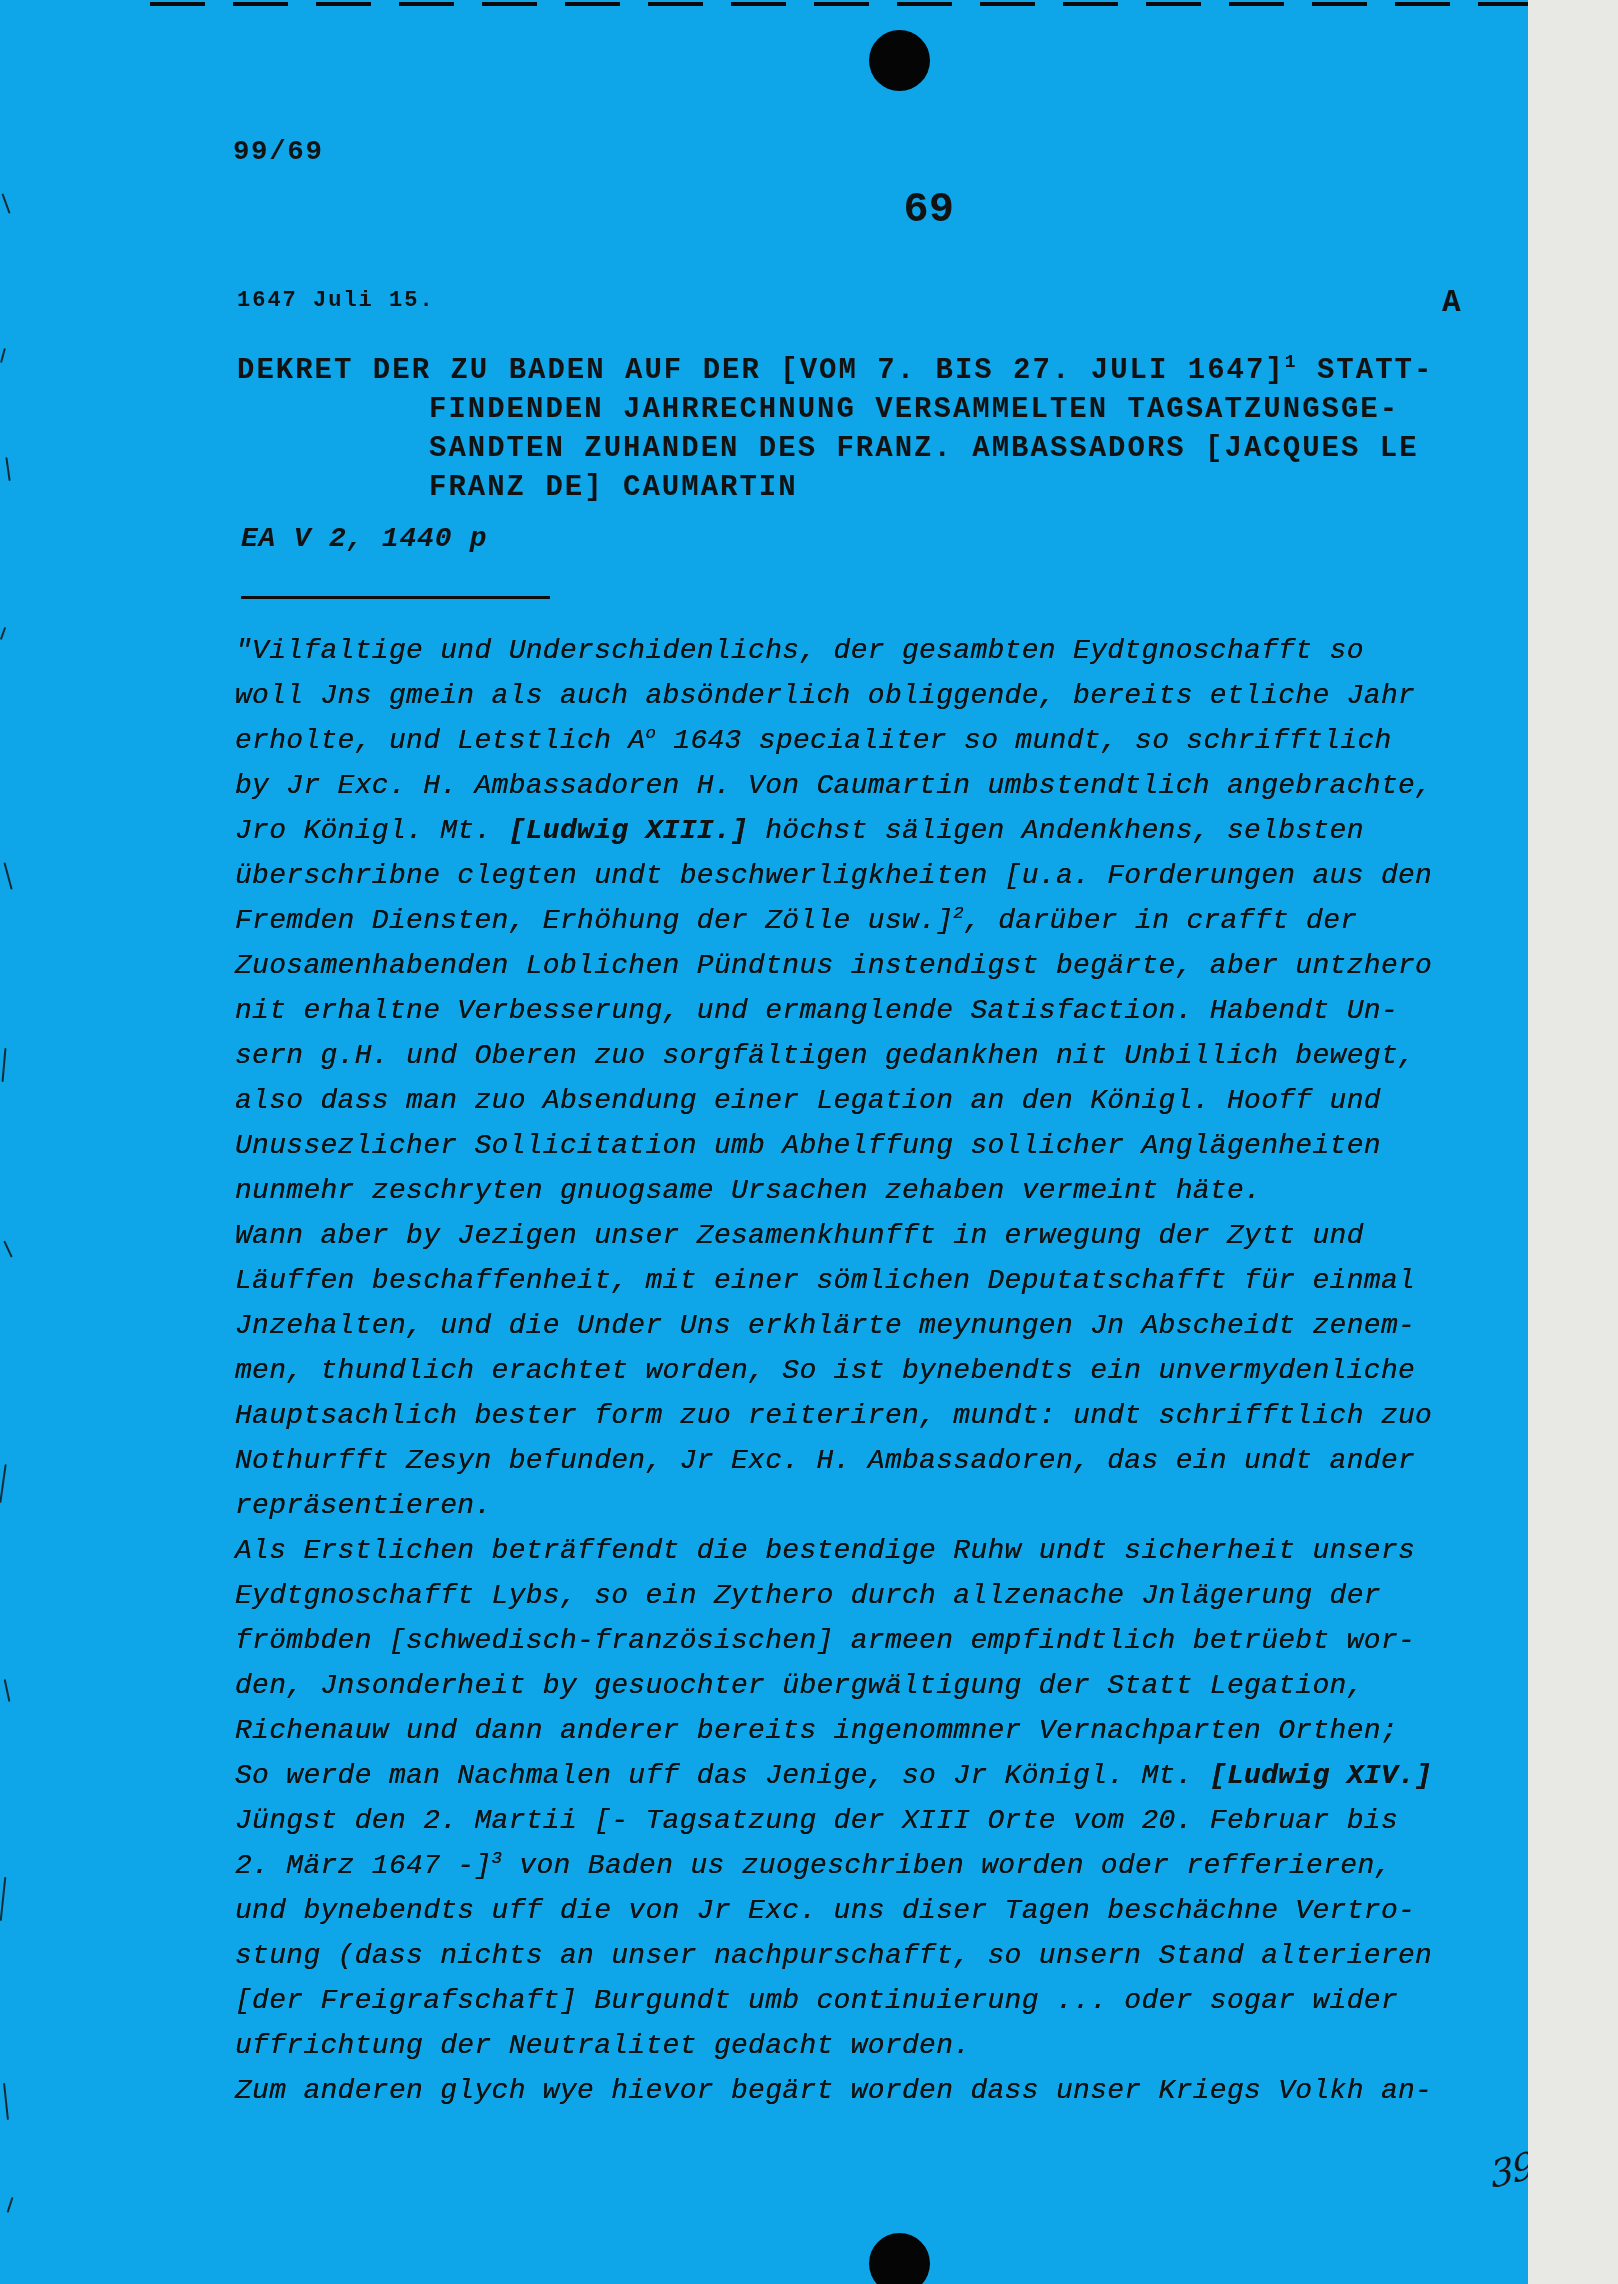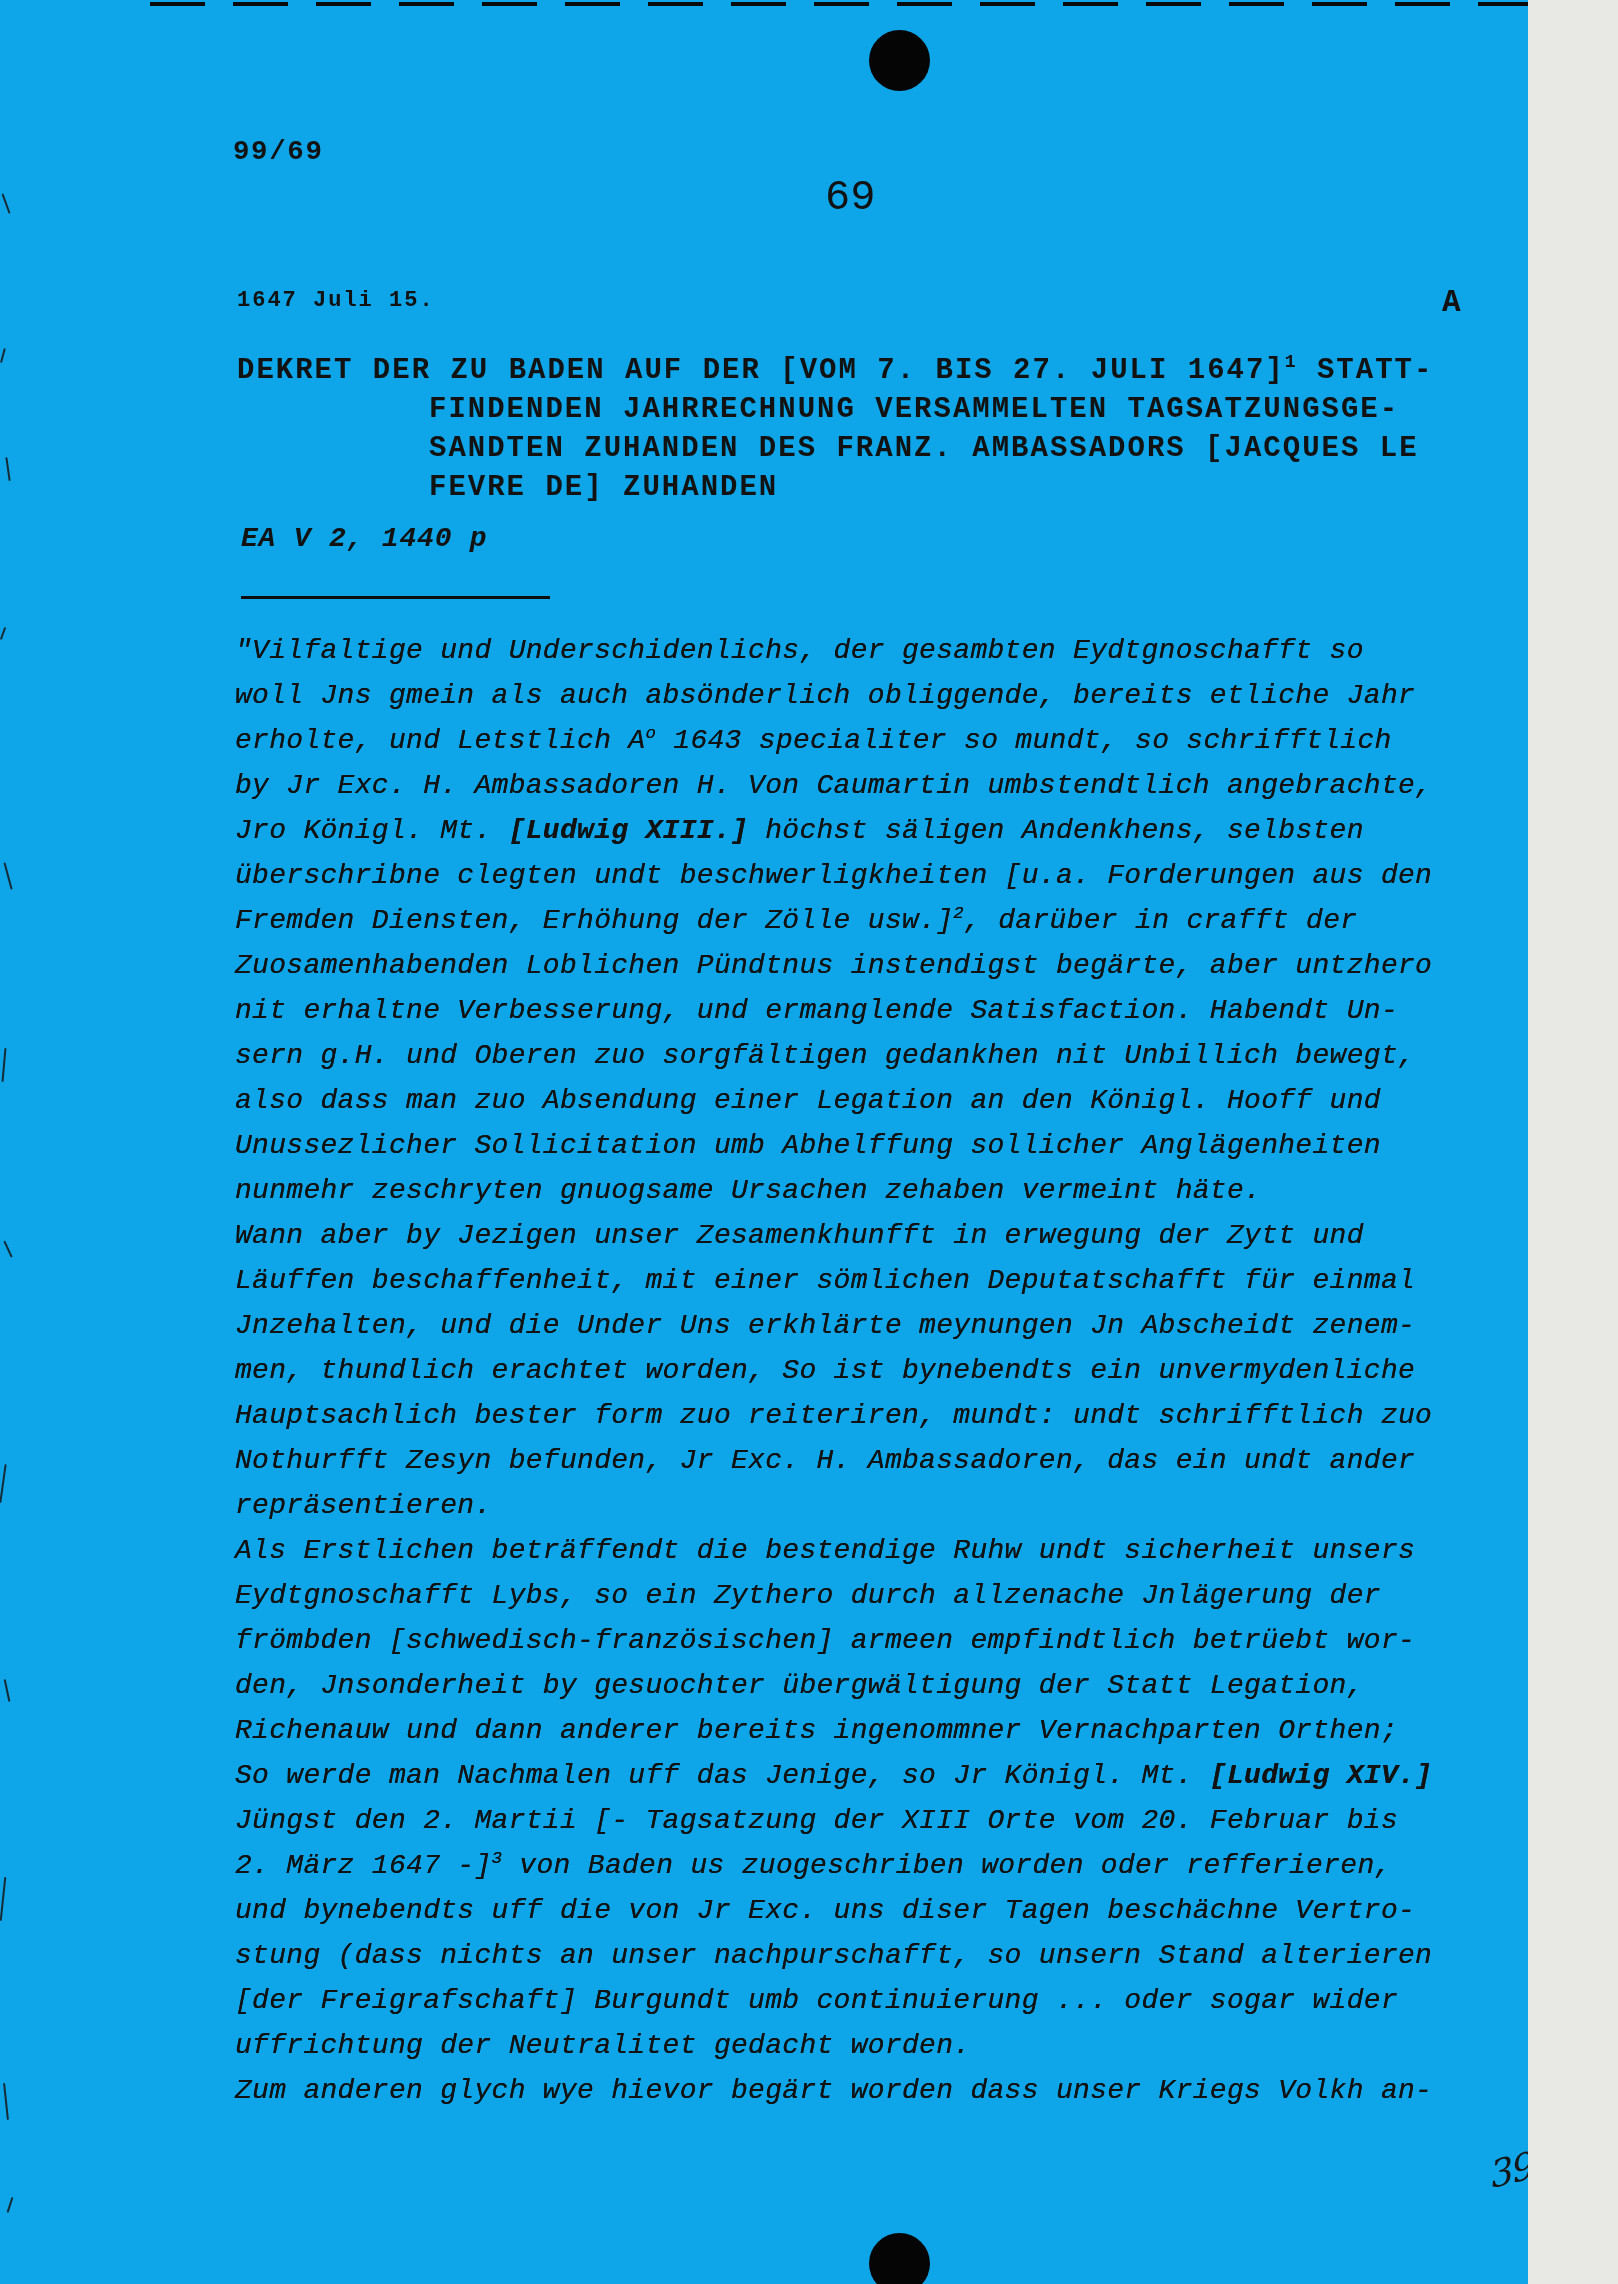--- a/index.html
+++ b/index.html
@@ -6,21 +6,21 @@
   .page{
     position:relative;width:1528px;height:2284px;background:#0ea5e9;overflow:hidden;
     font-family:"Liberation Mono","DejaVu Sans Mono",monospace;color:#121212;
   }
   .top-dash{position:absolute;left:150px;top:1.6px;width:1428px;height:4.9px;
     background:repeating-linear-gradient(90deg,#0a0a0a 0 55px,transparent 55px 83px);}
   .punch{position:absolute;width:61px;height:61px;border-radius:50%;background:#050505;}
   .punch-top{left:869px;top:30px;}
   .punch-bottom{left:869px;top:2233px;}
   .archive-ref{position:absolute;left:233px;top:136px;font-size:27.5px;font-weight:bold;letter-spacing:1.6px;}
-  .page-number{position:absolute;left:825px;top:174px;width:129px;text-align:left;font-size:42px;font-weight:normal;}
+  .page-number{position:absolute;left:825px;top:186px;width:129px;text-align:right;font-size:42px;font-weight:bold;}
   .date-line{position:absolute;left:237px;top:288px;font-size:22px;font-weight:bold;letter-spacing:2px;}
   .corner-letter{position:absolute;left:1442px;top:285px;font-size:31px;font-weight:bold;}
   .title{position:absolute;left:237px;top:351px;font-size:29px;font-weight:bold;letter-spacing:2px;line-height:39px;white-space:nowrap;}
   .title .line + .line{padding-left:192px;}
   .source{position:absolute;left:241px;top:523px;font-size:28px;font-weight:bold;font-style:italic;letter-spacing:0.8px;}
   .rule{position:absolute;left:241px;top:596px;width:309px;height:3.2px;background:#0d0d0d;}
   .body-text{
     position:absolute;left:235px;top:628px;width:1311px;font-size:28px;font-style:italic;
     line-height:45px;letter-spacing:0.3px;white-space:nowrap;
     text-shadow:0 0 0.5px rgba(10,10,10,0.85);
@@ -47,21 +47,21 @@
   <div class="archive-ref">99/69</div>
   <div class="page-number">69</div>
 
   <div class="date-line">1647 Juli 15.</div>
   <div class="corner-letter">A</div>
 
   <div class="title" id="title-block">
       <div class="line"><span>DEKRET DER ZU BADEN AUF DER [VOM 7. BIS 27. JULI 1647]</span><span class="sup">1</span><span> STATT-</span></div>
       <div class="line"><span>FINDENDEN JAHRRECHNUNG VERSAMMELTEN TAGSATZUNGSGE-</span></div>
       <div class="line"><span>SANDTEN ZUHANDEN DES FRANZ. AMBASSADORS [JACQUES LE</span></div>
-      <div class="line"><span>FEVRE DE] ZUHANDEN</span></div>
+      <div class="line"><span>FRANZ DE] CAUMARTIN</span></div>
     </div>
 
   <div class="source">EA V 2, 1440 p</div>
   <div class="rule"></div>
 
   <div class="body-text" id="body-block">
       <div class="line"><span>"Vilfaltige und Underschidenlichs, der gesambten Eydtgnoschafft so</span></div>
       <div class="line"><span>woll Jns gmein als auch absönderlich obliggende, bereits etliche Jahr</span></div>
       <div class="line"><span>erholte, und Letstlich A</span><span class="sup">o</span><span> 1643 specialiter so mundt, so schrifftlich</span></div>
       <div class="line"><span>by Jr Exc. H. Ambassadoren H. Von Caumartin umbstendtlich angebrachte,</span></div>

